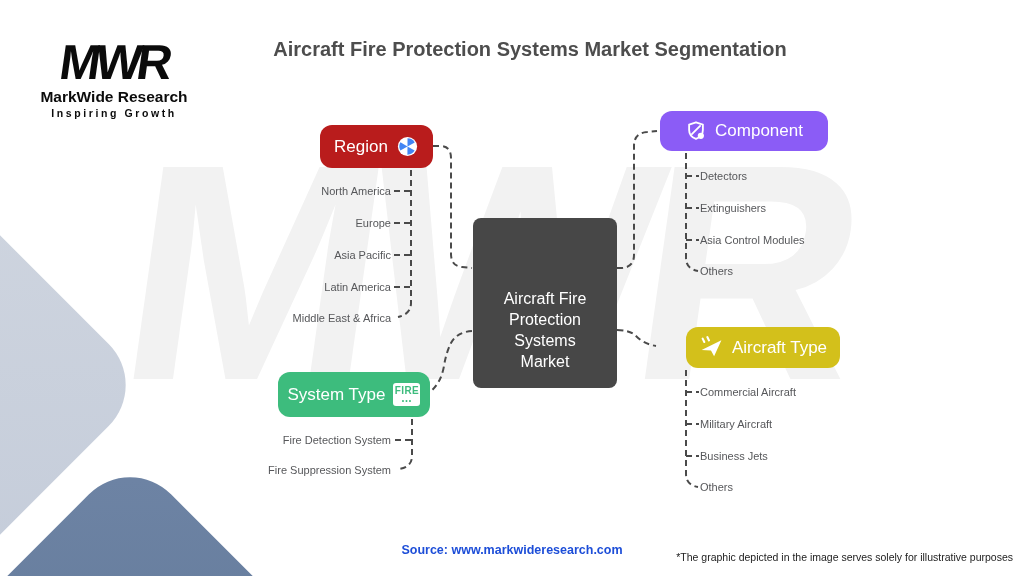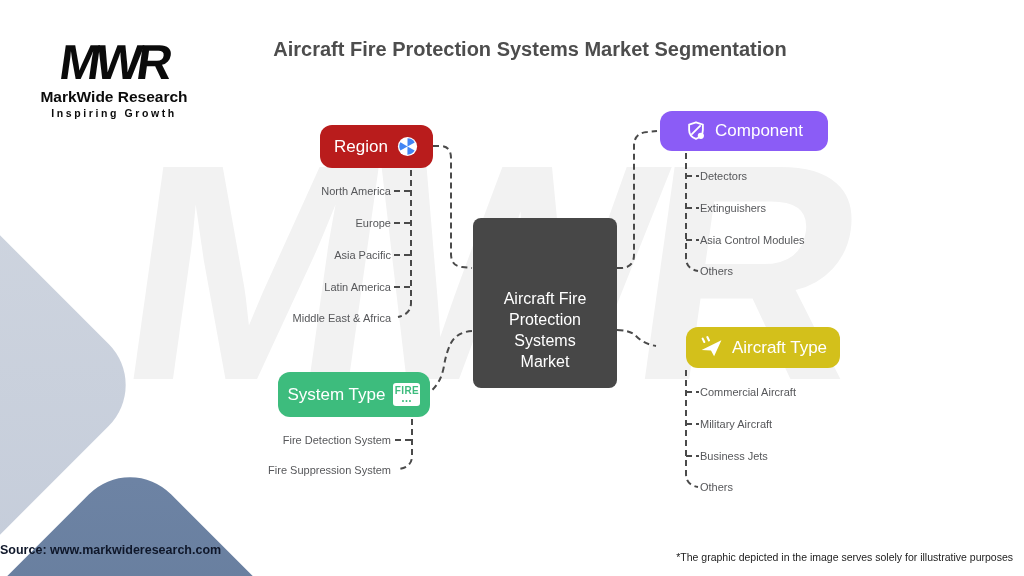--- a/index.html
+++ b/index.html
@@ -48,22 +48,22 @@
   .center-node{position:absolute;left:473px;top:218px;width:144px;height:170px;z-index:4;
     background:#474747;border-radius:8px;display:flex;flex-direction:column;
     align-items:center;justify-content:center;box-sizing:border-box;padding-top:54px;}
   .center-node .line{color:#ffffff;font-size:16px;line-height:21px;text-align:center;}
   
   .item{position:absolute;z-index:4;font-size:11px;color:#56575a;white-space:nowrap;
     transform:translateY(-50%);}
   .item-right-align{right:633px;text-align:right;}
   .item-left-align{left:700px;text-align:left;}
   
-  .footer-source{position:absolute;left:0;right:0;top:543px;z-index:4;text-align:left;
-    font-size:12.5px;font-weight:bold;color:#0f172a;}
+  .footer-source{position:absolute;left:0;right:0;top:543px;z-index:4;text-align:center;
+    font-size:12.5px;font-weight:bold;color:#1d4ed8;}
   .footer-disclaimer{position:absolute;right:11px;top:551px;z-index:4;
     font-size:10.5px;color:#222;}
 </style>
 </head>
 <body>
 
 <div class="canvas">
 
   <div class="watermark">MWR</div>
   <div class="corner-shape corner-light"></div>

